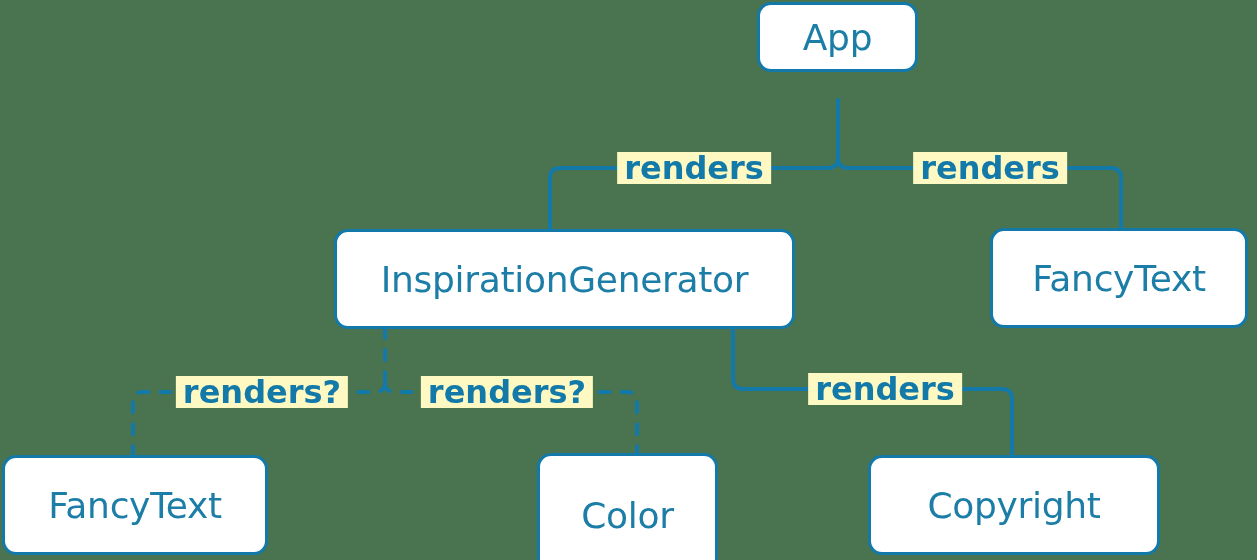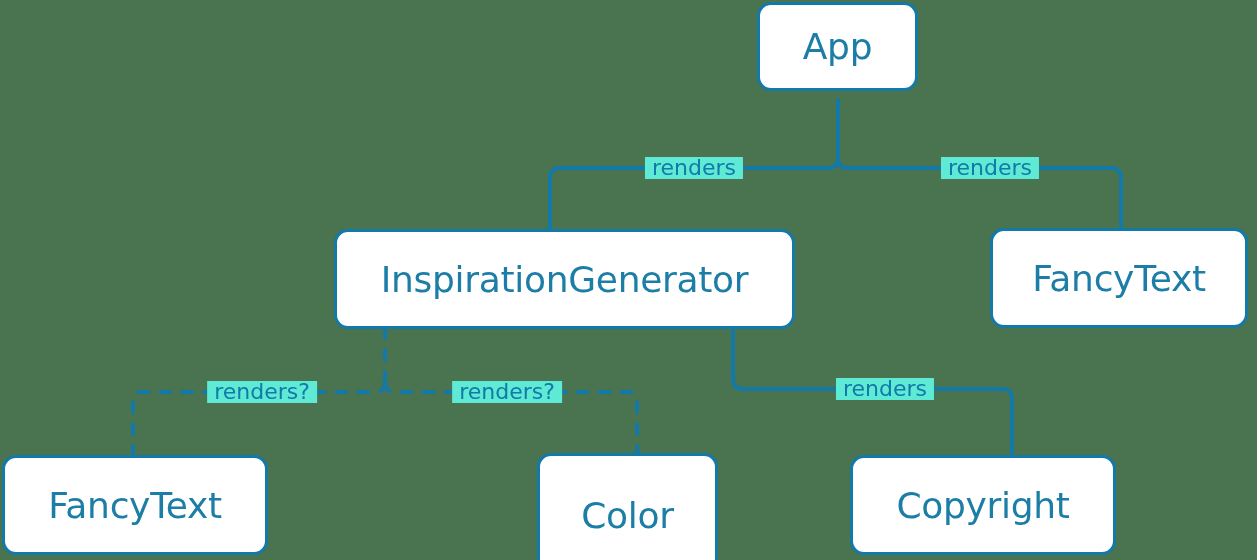--- a/index.html
+++ b/index.html
@@ -37,26 +37,26 @@
     color: #1c7ea6;
     font-size: 36px;
     font-weight: 400;
     letter-spacing: -0.3px;
     white-space: nowrap;
     z-index: 3;
   }
   .edge-label {
     position: absolute;
     color: #1379a8;
-    font-size: 22px;
-    font-weight: 400;
+    font-size: 32px;
+    font-weight: 700;
     white-space: nowrap;
     transform: translate(-50%, -50%);
     z-index: 2;
-    background: #5eead4;
+    background: #fef9c3;
     padding: 0 7px;
     line-height: 1;
   }
 </style>
 </head>
 <body>
 
 <div id="diagram-root">
 
   <svg id="edge-layer" viewBox="0 0 1257 560" width="1257" height="560" xmlns="http://www.w3.org/2000/svg">
@@ -71,41 +71,41 @@
       <path d="M 733 328 L 733 379 Q 733 389 743 389 L 1002 389 Q 1012 389 1012 399 L 1012 455"></path>
 
       <path stroke-dasharray="10 12" d="M 385 328 L 385 383"></path>
 
       <path stroke-dasharray="10 12" d="M 385 383 Q 385 392 375 392 L 142 392 Q 133 392 133 402 L 133 455"></path>
 
       <path stroke-dasharray="10 12" d="M 385 383 Q 385 392 395 392 L 628 392 Q 637 392 637 402 L 637 453"></path>
     </g>
   </svg>
 
-  <div class="node" style="left:757px; top:2px; width:161px; height:89px;">
+  <div class="node" style="left:757px; top:2px; width:161px; height:70px;">
     <span>App</span>
   </div>
 
   <div class="node" style="left:334px; top:229px; width:461px; height:100px;">
     <span>InspirationGenerator</span>
   </div>
 
   <div class="node" style="left:990px; top:228px; width:258px; height:100px;">
     <span>FancyText</span>
   </div>
 
   <div class="node" style="left:2px; top:455px; width:266px; height:100px;">
     <span>FancyText</span>
   </div>
 
   <div class="node" style="left:537px; top:453px; width:181px; height:125px;">
     <span>Color</span>
   </div>
 
-  <div class="node" style="left:850px; top:455px; width:266px; height:100px;">
+  <div class="node" style="left:868px; top:455px; width:292px; height:100px;">
     <span>Copyright</span>
   </div>
 
   <div class="edge-label" style="left:694px; top:168px;">renders</div>
 
   <div class="edge-label" style="left:990px; top:168px;">renders</div>
 
   <div class="edge-label" style="left:262px; top:392px;">renders?</div>
 
   <div class="edge-label" style="left:507px; top:392px;">renders?</div>

